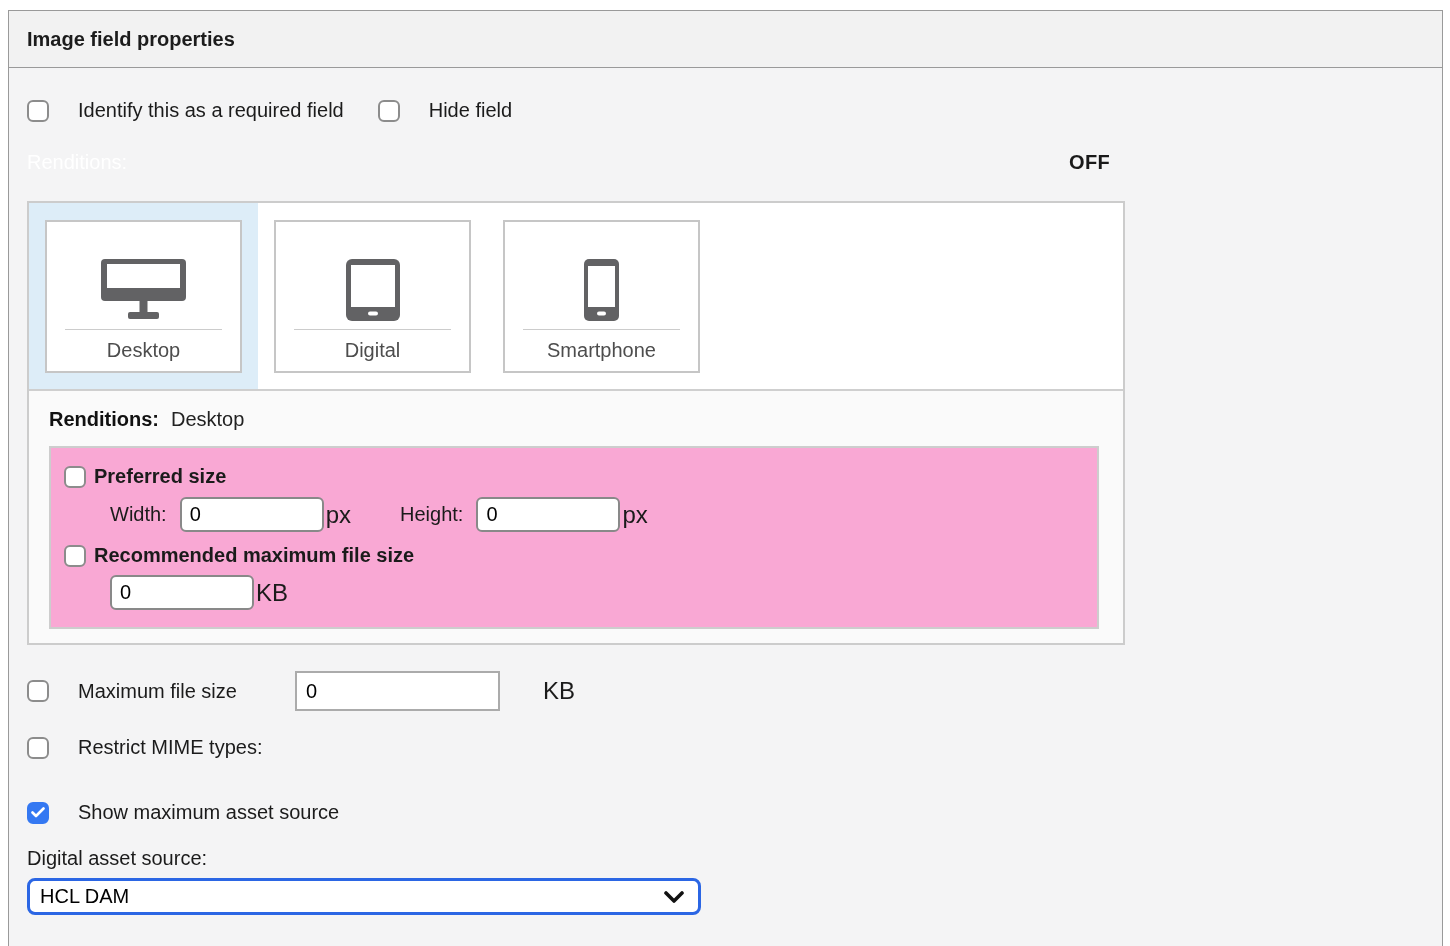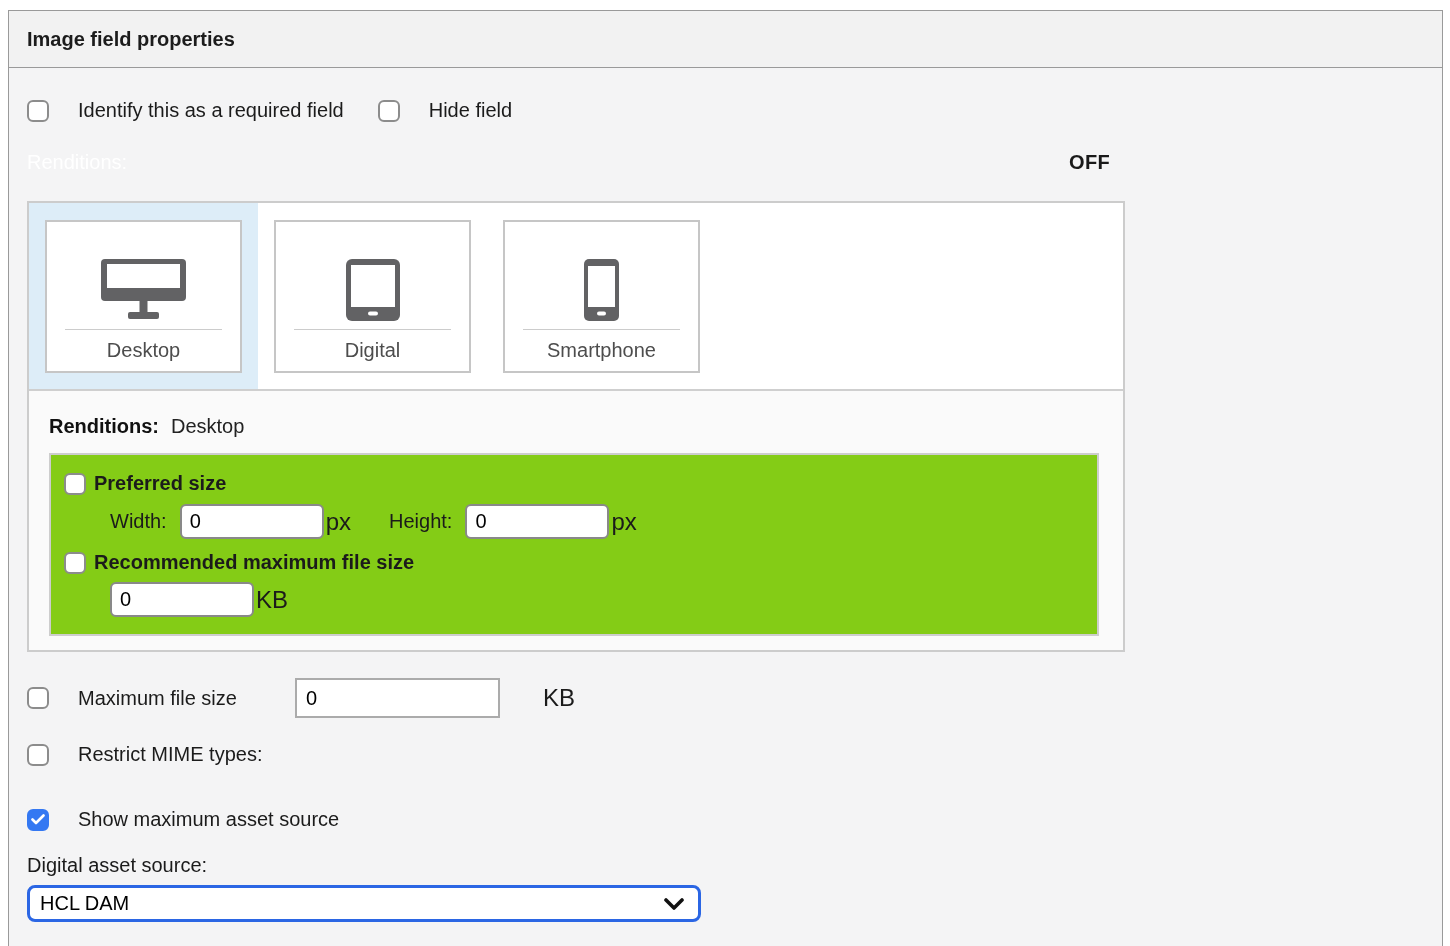--- a/index.html
+++ b/index.html
@@ -51,40 +51,40 @@
   .card-cell { width: 229px; height: 100%; display: flex; align-items: center; justify-content: center; }
   .card-cell.selected { background: #ddedf8; }
   .card {
     width: 197px; height: 153px; background: #ffffff; border: 2px solid #c6c6c6;
     display: flex; flex-direction: column; align-items: center; cursor: pointer;
   }
   .card .icon-wrap { height: 101px; display: flex; align-items: flex-end; justify-content: center; padding-bottom: 2px; }
   .card .divider { width: 157px; height: 0; border-top: 1px solid #cccccc; margin-top: 6px; }
   .card .card-label { flex: 1; display: flex; align-items: center; font-size: 20px; color: #4d4d4d; }
 
-  .detail { border-top: 2px solid #cfcfcf; background: #fafafa; padding: 24px 24px 14px 20px; }
+  .detail { border-top: 2px solid #cfcfcf; background: #fafafa; padding: 17px 24px 14px 20px; }
   .detail-title { font-size: 20px; }
   .detail-title .t-bold { font-weight: 700; color: #111; }
   .detail-title .t-val { margin-left: 12px; color: #222; }
 
   .inset {
-    margin-top: 15px; border: 2px solid #cdcdcd; background: #84cc16;
+    margin-top: 15px; border: 2px solid #cdcdcd; background: #f9a8d4;
     padding: 17px 0 17px 13px;
   }
   .inset .cbrow { display: flex; align-items: center; }
   .inset .cbrow .lbl { margin-left: 8px; }
   .sizerow { display: flex; align-items: center; margin: 9px 0 12px 46px; }
   .sizerow .fld-label { font-size: 20px; }
   input.small {
     width: 144px; height: 35px; margin-left: 13px;
     border: 2px solid #898989; border-radius: 6px; background: #fff;
     font-family: inherit; font-size: 20px; color: #000; padding-left: 8px; outline: none;
   }
   .unit { font-size: 24px; margin-left: 2px; }
-  .h-gap { margin-left: 38px; }
+  .h-gap { margin-left: 49px; }
   .kbrow { display: flex; align-items: center; margin: 8px 0 0 46px; }
   .kbrow input.small { margin-left: 0; }
 
   
   .maxrow { margin-top: 26px; }
   .maxrow .lbl { margin-left: 10px; }
   input.flat {
     width: 205px; height: 40px; margin-left: 39px;
     border: 2px solid #ababab; border-radius: 0; background: #fff;
     font-family: inherit; font-size: 20px; color: #000; padding-left: 9px; outline: none;

